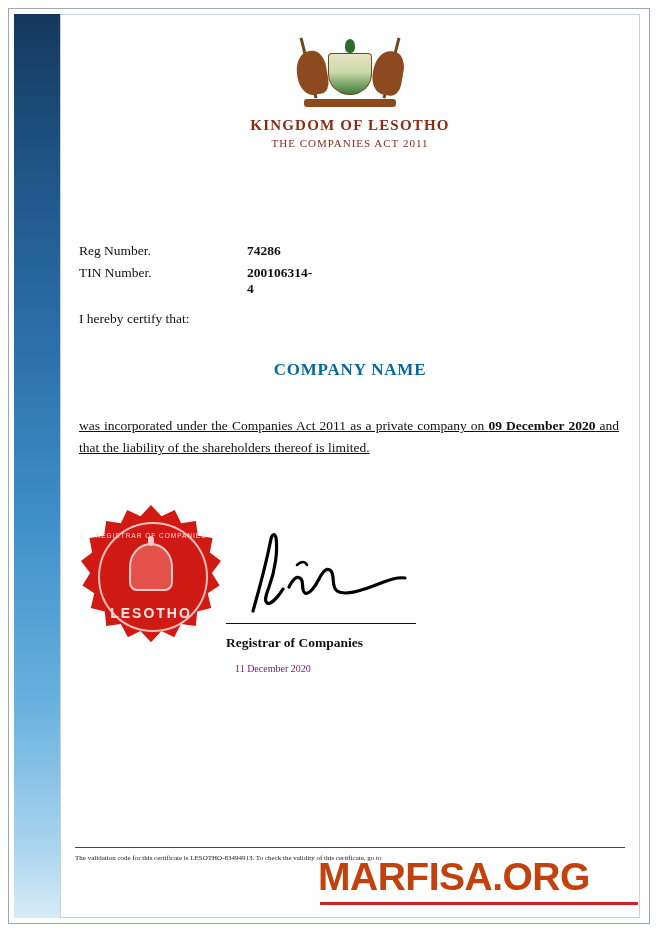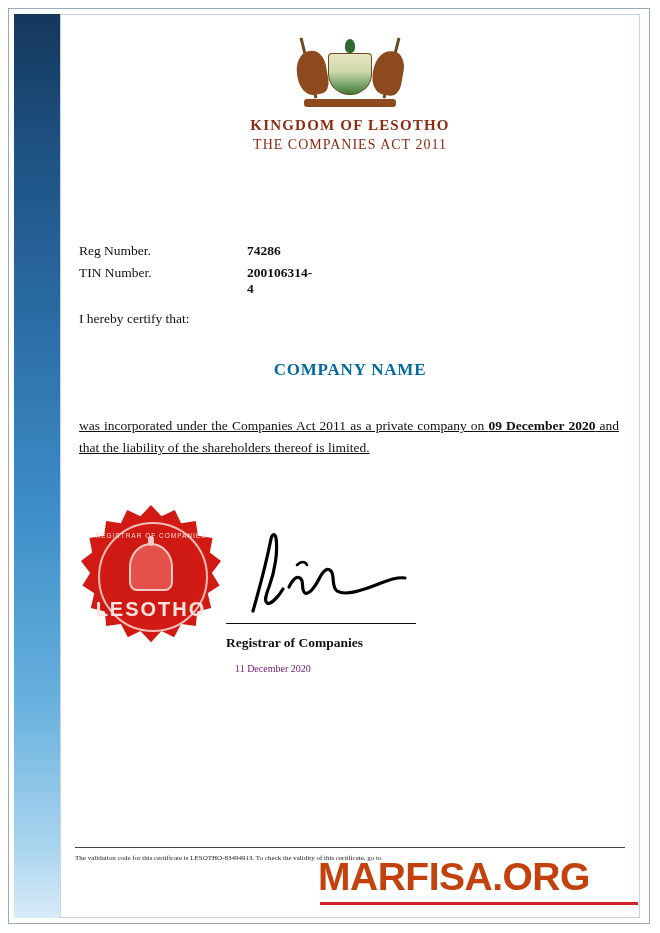--- a/index.html
+++ b/index.html
@@ -126,21 +126,21 @@
     font-variant: small-caps;
     font-size: 15px;
     letter-spacing: 1.2px;
     color: #8c2b12;
     font-weight: bold;
   }
   #act-line {
     margin-top: 3px;
     font-family: "Liberation Serif", serif;
     font-variant: small-caps;
-    font-size: 14px;
+    font-size: 11px;
     letter-spacing: 1px;
     color: #8c2b12;
   }
 
   #cert-title {
     position: absolute;
     left: 0; right: 0;
     top: 148px;
     text-align: center;
     font-family: "Liberation Sans", sans-serif;
@@ -274,21 +274,21 @@
     color: #ffd9d4;
     font-family: "Liberation Sans", sans-serif;
     letter-spacing: 1px;
   }
   .seal-text-top {
     top: 27px;
     font-size: 6.5px;
   }
   .seal-text-bottom {
     bottom: 24px;
-    font-size: 20px;
+    font-size: 14px;
     font-weight: bold;
     letter-spacing: 2px;
     color: #ffe4e0;
   }
 
   
   #signature {
     position: absolute;
     left: 170px;
     top: 510px;

